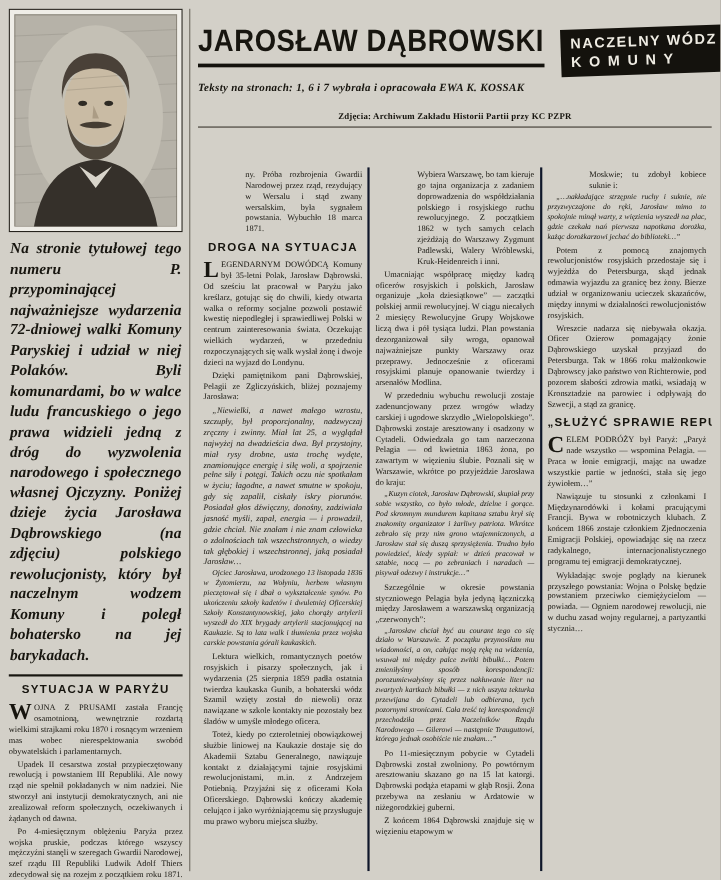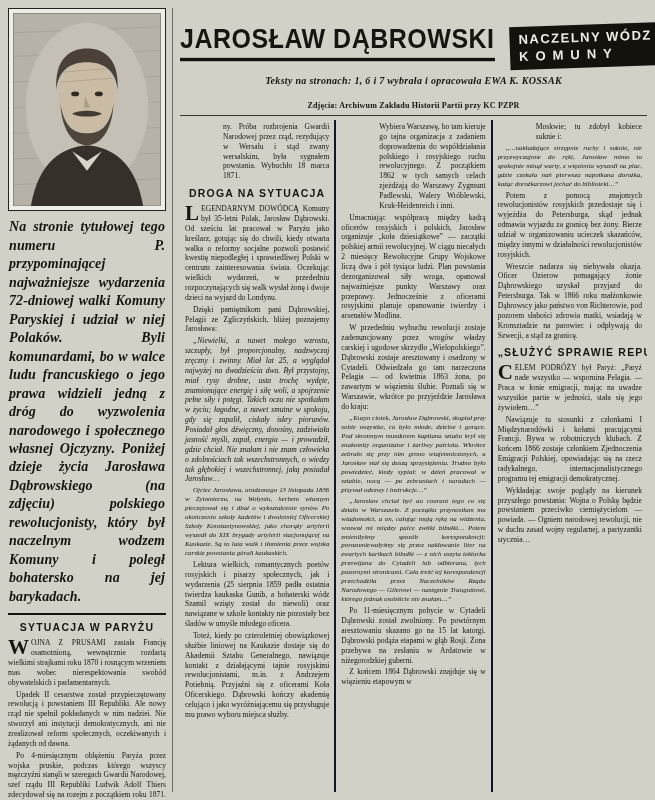--- a/index.html
+++ b/index.html
@@ -25,36 +25,36 @@
   
   .body{margin:0 0 2px;font-size:7.6px;line-height:1.3;text-align:justify;text-indent:8px;}
   .body.first{text-indent:0;margin-left:38px;}
   .dropcap{text-indent:0;}
   .dropcap::first-letter{
     float:left;font-size:21px;line-height:16px;font-weight:bold;margin:1px 2px 0 0;
   }
   .quote{font-style:italic;}
   .fine{font-size:6.9px;font-style:italic;line-height:1.3;}
   
-  .right-area{flex:1;display:flex;flex-direction:column;padding-left:7px;box-sizing:border-box;min-width:0;}
+  .right-area{flex:1;display:flex;flex-direction:column;padding-left:7px;box-sizing:border-box;min-width:0;gap:32px;}
   .mast{position:relative;border-bottom:1px solid #3a362e;padding-bottom:5px;margin-bottom:4px;}
   .head-row{display:flex;align-items:flex-start;margin-top:14px;}
   .headline{
     margin:0;font-family:"Liberation Sans",sans-serif;font-weight:bold;font-size:25px;
     letter-spacing:.5px;white-space:nowrap;border-bottom:3px solid #14120d;padding-bottom:3px;
     transform:scaleY(1.12);transform-origin:left top;
   }
   .kicker{
     margin-left:auto;margin-right:-14px;background:#14120d;color:#efece3;
     padding:5px 10px 6px 9px;transform:rotate(-2deg);transform-origin:right top;
     font-family:"Liberation Sans",sans-serif;font-weight:bold;white-space:nowrap;
   }
   .kicker .k1{font-size:13px;letter-spacing:1.5px;}
   .kicker .k2{font-size:13px;letter-spacing:7px;margin-top:2px;}
-  .credit1{margin:10px 0 0;text-align:center;font-weight:bold;font-style:italic;font-size:10px;letter-spacing:.3px;}
+  .credit1{margin:10px 0 0;font-weight:bold;font-style:italic;font-size:10px;letter-spacing:.3px;}
   .credit2{margin:15px 0 0;text-align:center;font-weight:bold;font-size:8px;letter-spacing:.2px;}
   .cols{flex:1;display:flex;overflow:hidden;}
   .col{flex:1;padding:2px 5px 0;box-sizing:border-box;min-width:0;}
   .col + .col{border-left:2px solid #0f172a;}
 </style>
 </head>
 <body>
 
 <div class="page">
 
@@ -126,20 +126,21 @@
         <p class="body fine">Ojciec Jarosława, urodzonego 13 listopada 1836 w Żytomierzu, na Wołyniu, herbem własnym pieczętował się i dbał o wykształcenie synów. Po ukończeniu szkoły kadetów i dwuletniej Oficerskiej Szkoły Konstantynowskiej, jako chorąży artylerii wyszedł do XIX brygady artylerii stacjonującej na Kaukazie. Są to lata walk i tłumienia przez wojska carskie powstania górali kaukaskich.</p>
         <p class="body">Lektura wielkich, romantycznych poetów rosyjskich i pisarzy społecznych, jak i wydarzenia (25 sierpnia 1859 padła ostatnia twierdza kaukaska Gunib, a bohaterski wódz Szamil wzięty został do niewoli) oraz nawiązane w szkole kontakty nie pozostały bez śladów w umyśle młodego oficera.</p>
         <p class="body">Toteż, kiedy po czteroletniej obowiązkowej służbie liniowej na Kaukazie dostaje się do Akademii Sztabu Generalnego, nawiązuje kontakt z działającymi tajnie rosyjskimi rewolucjonistami, m.in. z Andrzejem Potiebnią. Przyjaźni się z oficerami Koła Oficerskiego. Dąbrowski kończy akademię celująco i jako wyróżniającemu się przysługuje mu prawo wyboru miejsca służby.</p>
       </div>
 
       <div class="col">
         <p class="body first">Wybiera Warszawę, bo tam kieruje go tajna organizacja z zadaniem doprowadzenia do współdziałania polskiego i rosyjskiego ruchu rewolucyjnego. Z początkiem 1862 w tych samych celach zjeżdżają do Warszawy Zygmunt Padlewski, Walery Wróblewski, Kruk-Heidenreich i inni.</p>
         <p class="body">Umacniając współpracę między kadrą oficerów rosyjskich i polskich, Jarosław organizuje „koła dziesiątkowe” — zaczątki polskiej armii rewolucyjnej. W ciągu niecałych 2 miesięcy Rewolucyjne Grupy Wojskowe liczą dwa i pół tysiąca ludzi. Plan powstania dezorganizował siły wroga, opanował najważniejsze punkty Warszawy oraz przeprawy. Jednocześnie z oficerami rosyjskimi planuje opanowanie twierdzy i arsenałów Modlina.</p>
         <p class="body">W przededniu wybuchu rewolucji zostaje zadenuncjowany przez wrogów władzy carskiej i ugodowe skrzydło „Wielopolskiego”. Dąbrowski zostaje aresztowany i osadzony w Cytadeli. Odwiedzała go tam narzeczona Pelagia — od kwietnia 1863 żona, po zawartym w więzieniu ślubie. Poznali się w Warszawie, wkrótce po przyjeździe Jarosława do kraju:</p>
         <p class="body fine">„Kuzyn ciotek, Jarosław Dąbrowski, skupiał przy sobie wszystko, co było młode, dzielne i gorące. Pod skromnym mundurem kapitana sztabu krył się znakomity organizator i żarliwy patriota. Wkrótce zebrało się przy nim grono wtajemniczonych, a Jarosław stał się duszą sprzysiężenia. Trudno było powiedzieć, kiedy sypiał: w dzień pracował w sztabie, nocą — po zebraniach i naradach — pisywał odezwy i instrukcje…”</p>
+        <p class="body">Szczególnie w okresie powstania styczniowego Pelagia była jedyną łączniczką między Jarosławem a warszawską organizacją „czerwonych”:</p>
         <p class="body fine">„Jarosław chciał być au courant tego co się działo w Warszawie. Z początku przynosiłam mu wiadomości, a on, całując moją rękę na widzenia, wsuwał mi między palce zwitki bibułki… Potem zmieniłyśmy sposób korespondencji: porozumiewałyśmy się przez nakłuwanie liter na zwartych kartkach bibułki — z nich uszyta tekturka przewijana do Cytadeli lub odbierana, tych pozornymi stronicami. Cała treść tej korespondencji przechodziła przez Naczelników Rządu Narodowego — Gilerowi — następnie Trauguttowi, którego jednak osobiście nie znałam…”</p>
         <p class="body">Po 11-miesięcznym pobycie w Cytadeli Dąbrowski został zwolniony. Po powtórnym aresztowaniu skazano go na 15 lat katorgi. Dąbrowski podąża etapami w głąb Rosji. Żona przebywa na zesłaniu w Ardatowie w niżegorodzkiej guberni.</p>
         <p class="body">Z końcem 1864 Dąbrowski znajduje się w więzieniu etapowym w</p>
       </div>
 
       <div class="col">
         <p class="body first">Moskwie; tu zdobył kobiece suknie i:</p>
         <p class="body fine">„…nakładające strzępnie ruchy i suknie, nie przyzwyczajone do ręki, Jarosław mimo to spokojnie minął warty, z więzienia wyszedł na plac, gdzie czekała nań pierwsza napotkana dorożka, każąc dorożkarzowi jechać do biblioteki…”</p>
         <p class="body">Potem z pomocą znajomych rewolucjonistów rosyjskich przedostaje się i wyjeżdża do Petersburga, skąd jednak odmawia wyjazdu za granicę bez żony. Bierze udział w organizowaniu ucieczek skazańców, między innymi w działalności rewolucjonistów rosyjskich.</p>
         <p class="body">Wreszcie nadarza się niebywała okazja. Oficer Ozierow pomagający żonie Dąbrowskiego uzyskał przyjazd do Petersburga. Tak w 1866 roku małżonkowie Dąbrowscy jako państwo von Richterowie, pod pozorem słabości zdrowia matki, wsiadają w Kronsztadzie na parowiec i odpływają do Szwecji, a stąd za granicę.</p>

